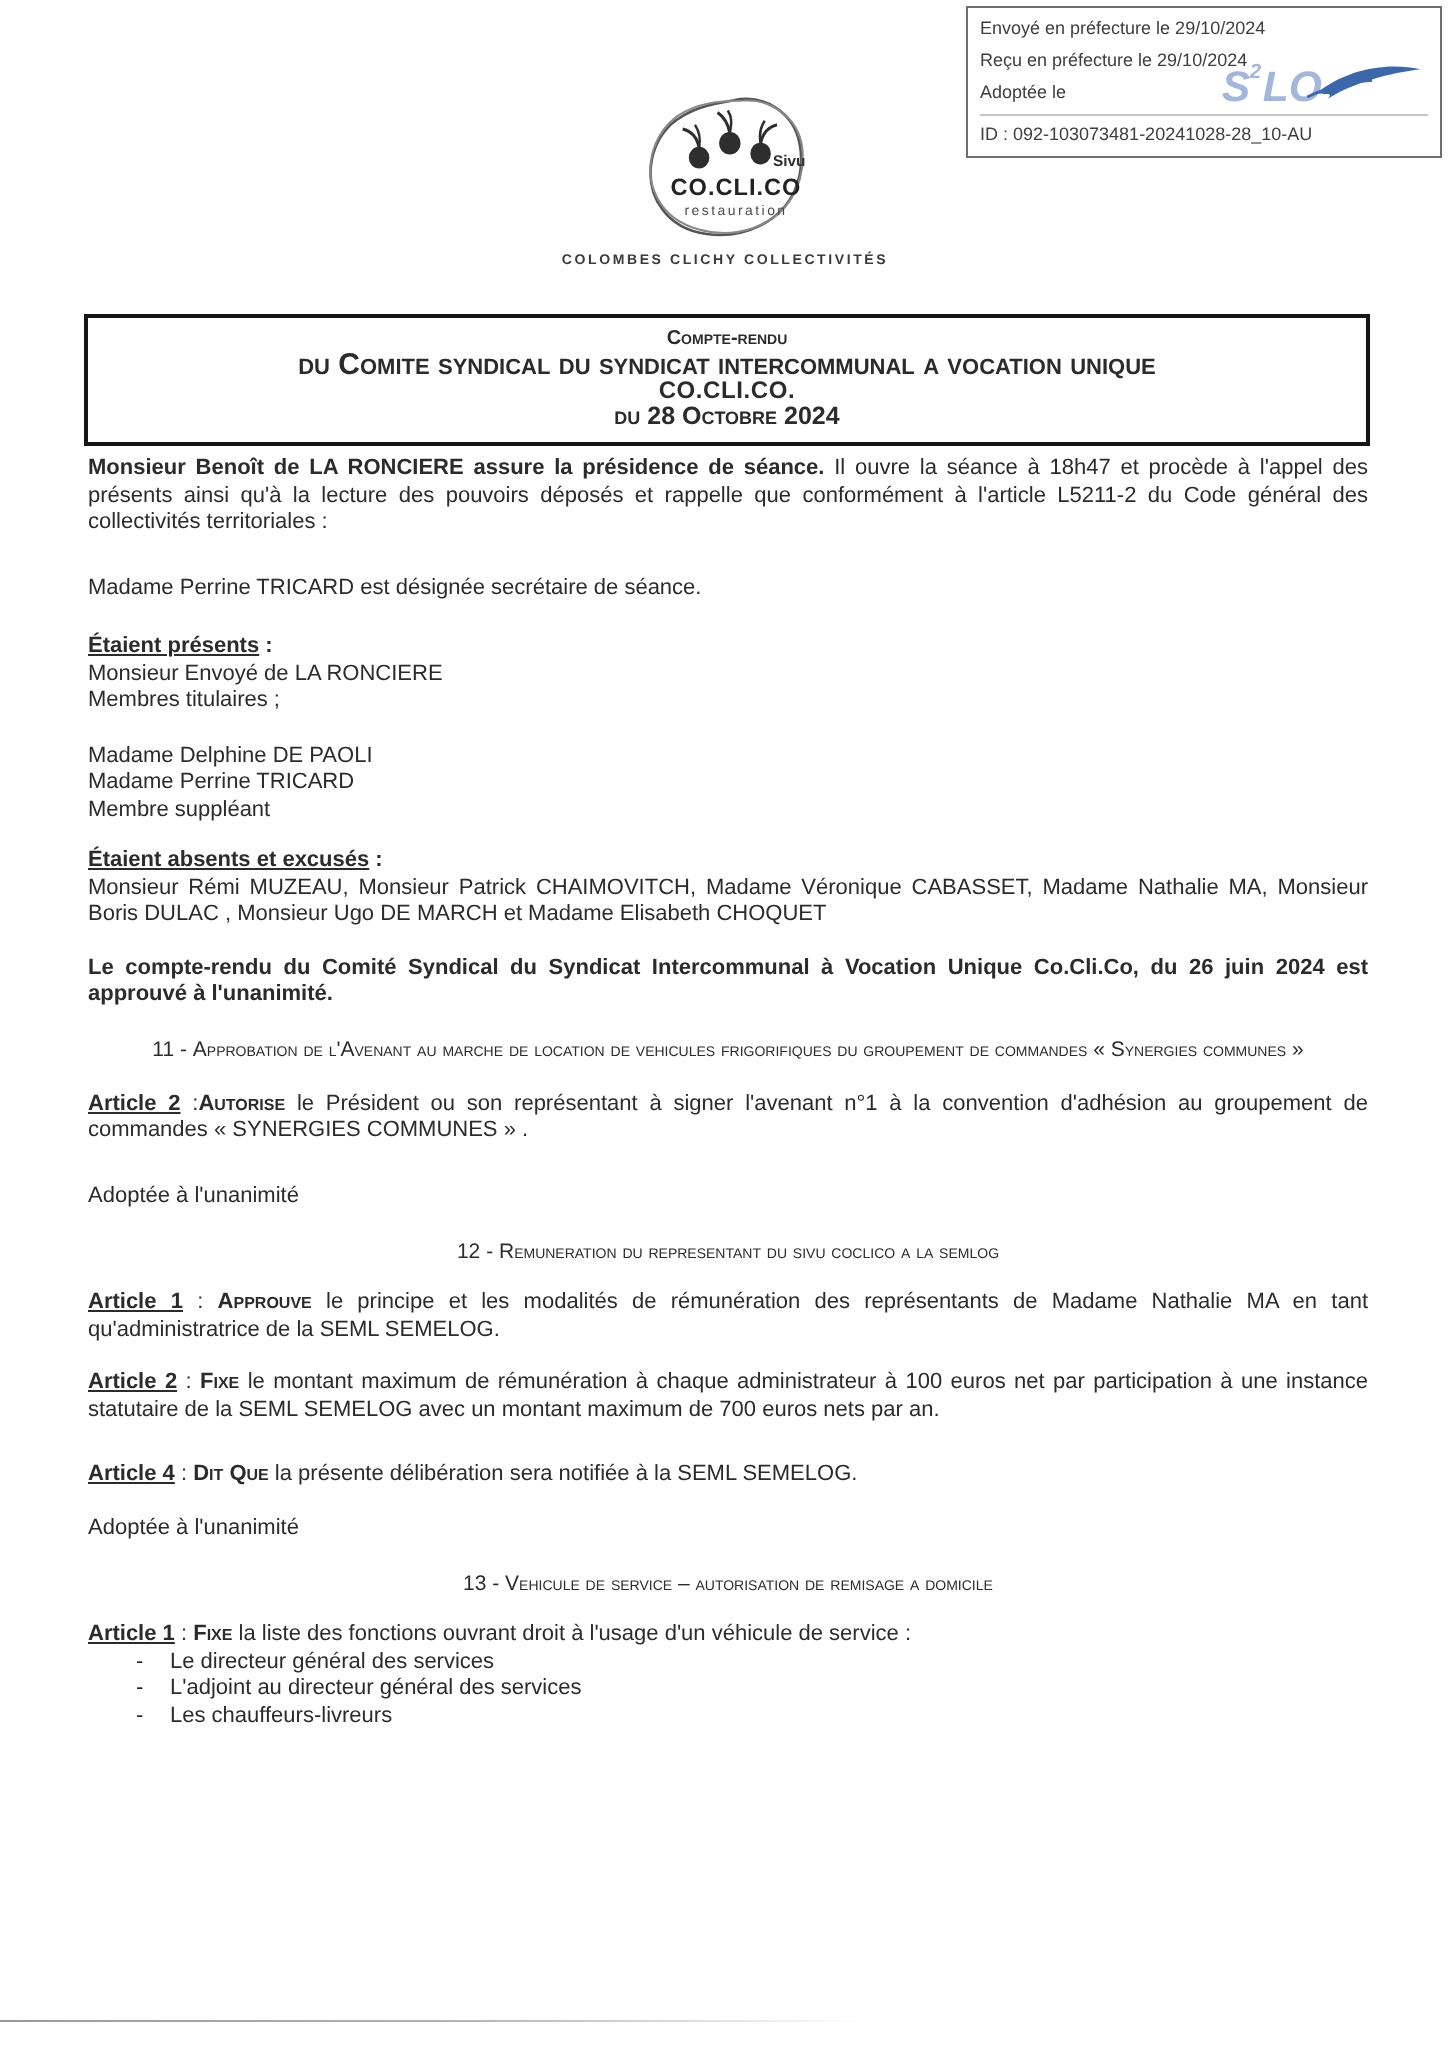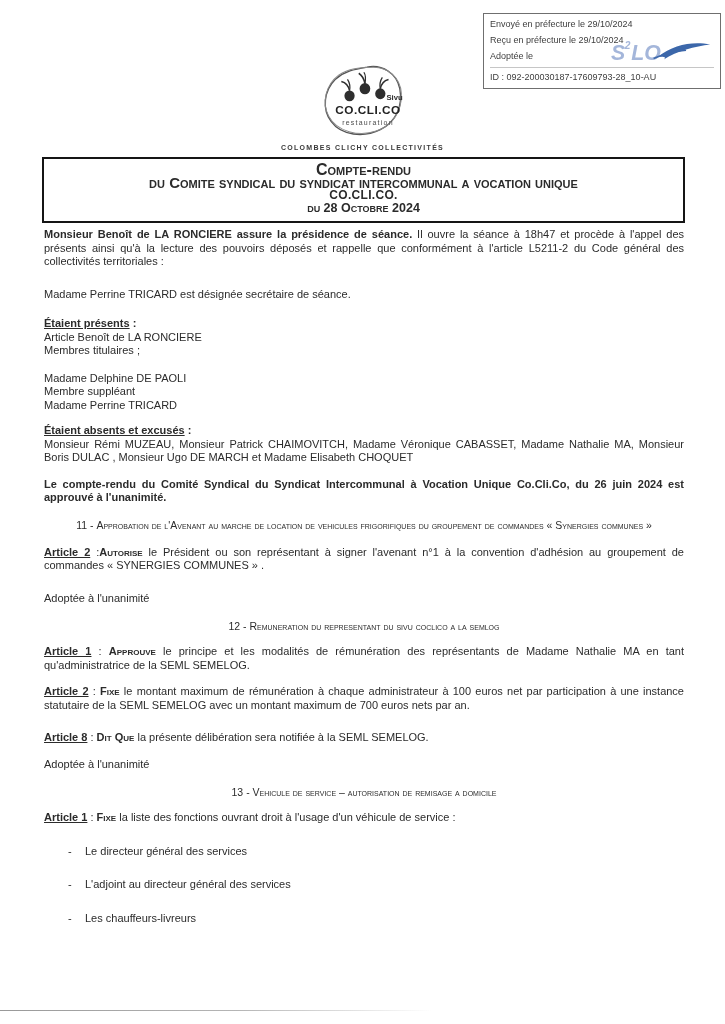--- a/index.html
+++ b/index.html
@@ -4,46 +4,46 @@
 <style>
   html,body { margin:0; padding:0; background:#e8e8e8; }
   .page {
     position:relative; width:725px; height:1024px; margin:0 auto;
     background:#ffffff; overflow:hidden;
     font-family:"Liberation Sans", sans-serif; color:#2b2b2b;
   }
 
   
   .stamp {
-    position:absolute; top:13px; left:483px; width:238px;
+    position:absolute; top:3px; left:483px; width:238px;
     border:1px solid #6f6f6f; box-sizing:border-box;
     padding:3px 6px 2px; font-size:9px; color:#3e3e3e; background:#fff;
   }
   .stamp-line { height:16px; line-height:15px; white-space:nowrap; }
   .stamp-id {
     border-top:1px solid #c6c6c6; margin-top:2px; padding-top:3px;
     height:15px; line-height:12px; white-space:nowrap;
   }
   .slo-logo { position:absolute; top:22px; left:126px; width:102px; height:32px; }
 
   
-  .logo-wrap { position:absolute; top:63px; left:0; width:100%; text-align:center; }
+  .logo-wrap { position:absolute; top:46px; left:0; width:100%; text-align:center; }
   .coclico-logo { width:100px; height:80px; display:block; margin:0 auto 0 318px; }
   .tagline {
     margin-top:1px; font-size:7px; font-weight:bold; letter-spacing:1.3px;
     color:#3a3a3a; text-align:center;
   }
 
   
   .title-box {
     position:absolute; top:157px; left:42px; right:40px;
     border:2px solid #151515; text-align:center; padding:4px 0 6px;
   }
   .tb-line { line-height:13px; }
-  .tb1 { font-variant:small-caps; font-weight:bold; font-size:16px; }
+  .tb1 { font-variant:small-caps; font-weight:bold; font-size:10px; }
   .tb2 { font-variant:small-caps; font-weight:bold; font-size:15px; }
   .tb3 { font-weight:bold; font-size:12px; letter-spacing:.3px; }
   .tb4 { font-variant:small-caps; font-weight:bold; font-size:12.5px; }
 
   
   .doc-body {
     position:absolute; top:228px; left:44px; width:640px;
     font-size:11px; line-height:13.5px; text-align:justify;
   }
   .doc-body p { margin:0 0 14px; }
@@ -51,39 +51,39 @@
   .mb16{margin-bottom:16px !important;} .mb19{margin-bottom:19px !important;}
   .b  { font-weight:bold; }
   .ul { text-decoration:underline; }
   .sc { font-variant:small-caps; font-weight:bold; }
   .block { margin:0 0 14px; }
   .block div { margin:0; }
   .sec-heading { font-weight:normal; font-size:10.5px; line-height:14px; text-align:center; margin:0 0 14px; }
   .sc-head { font-variant:small-caps; }
 
   ul.dash-list { margin:0; padding:0 0 0 24px; list-style:none; }
-  ul.dash-list li { position:relative; padding-left:17px; line-height:13.5px;margin-top:20px; }
+  ul.dash-list li { position:relative; padding-left:17px; line-height:13.5px; }
   ul.dash-list li::before { content:"-"; position:absolute; left:0; top:0; }
 
   
   .scan-line {
     position:absolute; top:1010px; left:0; width:432px; height:1px;
     background:linear-gradient(to right,#999 0%,#b5b5b5 55%,rgba(181,181,181,0) 100%);
   }
 </style>
 </head>
 <body>
 
 <div class="page">
 
   <div class="stamp">
     <div class="stamp-line">Envoyé en préfecture le 29/10/2024</div>
     <div class="stamp-line">Reçu en préfecture le 29/10/2024</div>
     <div class="stamp-line">Adoptée le</div>
-    <div class="stamp-id">ID : 092-200030187-17609793-28_10-AU</div>
+    <div class="stamp-id">ID : 092-103073481-20241028-28_10-AU</div>
     <svg class="slo-logo" viewBox="0 0 110 32">
       <text x="1" y="25" font-size="23" font-style="italic" font-weight="bold" fill="#a4b6da">S</text>
       <text x="16" y="13" font-size="11" font-style="italic" font-weight="bold" fill="#a4b6da">2</text>
       <text x="23" y="25" font-size="23" font-style="italic" font-weight="bold" fill="#a4b6da">LO</text>
       <path d="M52 21 C68 8 90 4 108 8 C92 10 72 15 58 24 C62 20 56 22 52 21 Z" fill="#3c67aa"></path>
       <path d="M47 23 C60 17 70 15 82 14" stroke="#3c67aa" stroke-width="1.6" fill="none"></path>
     </svg>
   </div>
 
   <div class="logo-wrap">
@@ -124,28 +124,28 @@
     <p class="mb19">
       <span class="b">Monsieur Benoît de LA RONCIERE assure la présidence de séance.</span><span> Il ouvre la séance à 18h47 et procède à l'appel des présents ainsi qu'à la lecture des pouvoirs déposés et rappelle que conformément à l'article L5211-2 du Code général des collectivités territoriales :</span>
     </p>
 
     <p class="mb16">Madame Perrine TRICARD est désignée secrétaire de séance.</p>
 
     <div class="block">
       <div class="b">
         <span class="ul">Étaient présents</span><span> :</span>
       </div>
-      <div>Article Benoît de LA RONCIERE</div>
+      <div>Monsieur Envoyé de LA RONCIERE</div>
       <div>Membres titulaires ;</div>
     </div>
 
     <div class="block mb12">
       <div>Madame Delphine DE PAOLI</div>
+      <div>Madame Perrine TRICARD</div>
       <div>Membre suppléant</div>
-      <div>Madame Perrine TRICARD</div>
     </div>
 
     <div class="block mb13">
       <div class="b">
         <span class="ul">Étaient absents et excusés</span><span> :</span>
       </div>
       <div>Monsieur Rémi MUZEAU, Monsieur Patrick CHAIMOVITCH, Madame Véronique CABASSET, Madame Nathalie MA, Monsieur Boris DULAC , Monsieur Ugo DE MARCH et Madame Elisabeth CHOQUET</div>
     </div>
 
     <p class="b mb13">Le compte-rendu du Comité Syndical du Syndicat Intercommunal à Vocation Unique Co.Cli.Co, du 26 juin 2024 est approuvé à l'unanimité.</p>
@@ -161,21 +161,21 @@
     <div class="sec-heading mb12">
       <span>12 - </span><span class="sc-head">Remuneration du representant du sivu coclico a la semlog</span>
     </div>
     <p class="mb13">
       <span class="ul b">Article 1</span><span> : </span><span class="sc">Approuve</span><span> le principe et les modalités de rémunération des représentants de Madame Nathalie MA en tant qu'administratrice de la SEML SEMELOG.</span>
     </p>
     <p class="mb19">
       <span class="ul b">Article 2</span><span> : </span><span class="sc">Fixe</span><span> le montant maximum de rémunération à chaque administrateur à 100 euros net par participation à une instance statutaire de la SEML SEMELOG avec un montant maximum de 700 euros nets par an.</span>
     </p>
     <p class="mb13">
-      <span class="ul b">Article 8</span><span> : </span><span class="sc">Dit Que</span><span> la présente délibération sera notifiée à la SEML SEMELOG.</span>
+      <span class="ul b">Article 4</span><span> : </span><span class="sc">Dit Que</span><span> la présente délibération sera notifiée à la SEML SEMELOG.</span>
     </p>
     <p>Adoptée à l'unanimité</p>
 
     <div class="sec-heading mb12">
       <span>13 - </span><span class="sc-head">Vehicule de service – autorisation de remisage a domicile</span>
     </div>
     <p style="margin-bottom:0;">
       <span class="ul b">Article 1</span><span> : </span><span class="sc">Fixe</span><span> la liste des fonctions ouvrant droit à l'usage d'un véhicule de service :</span>
     </p>
     <ul class="dash-list">

